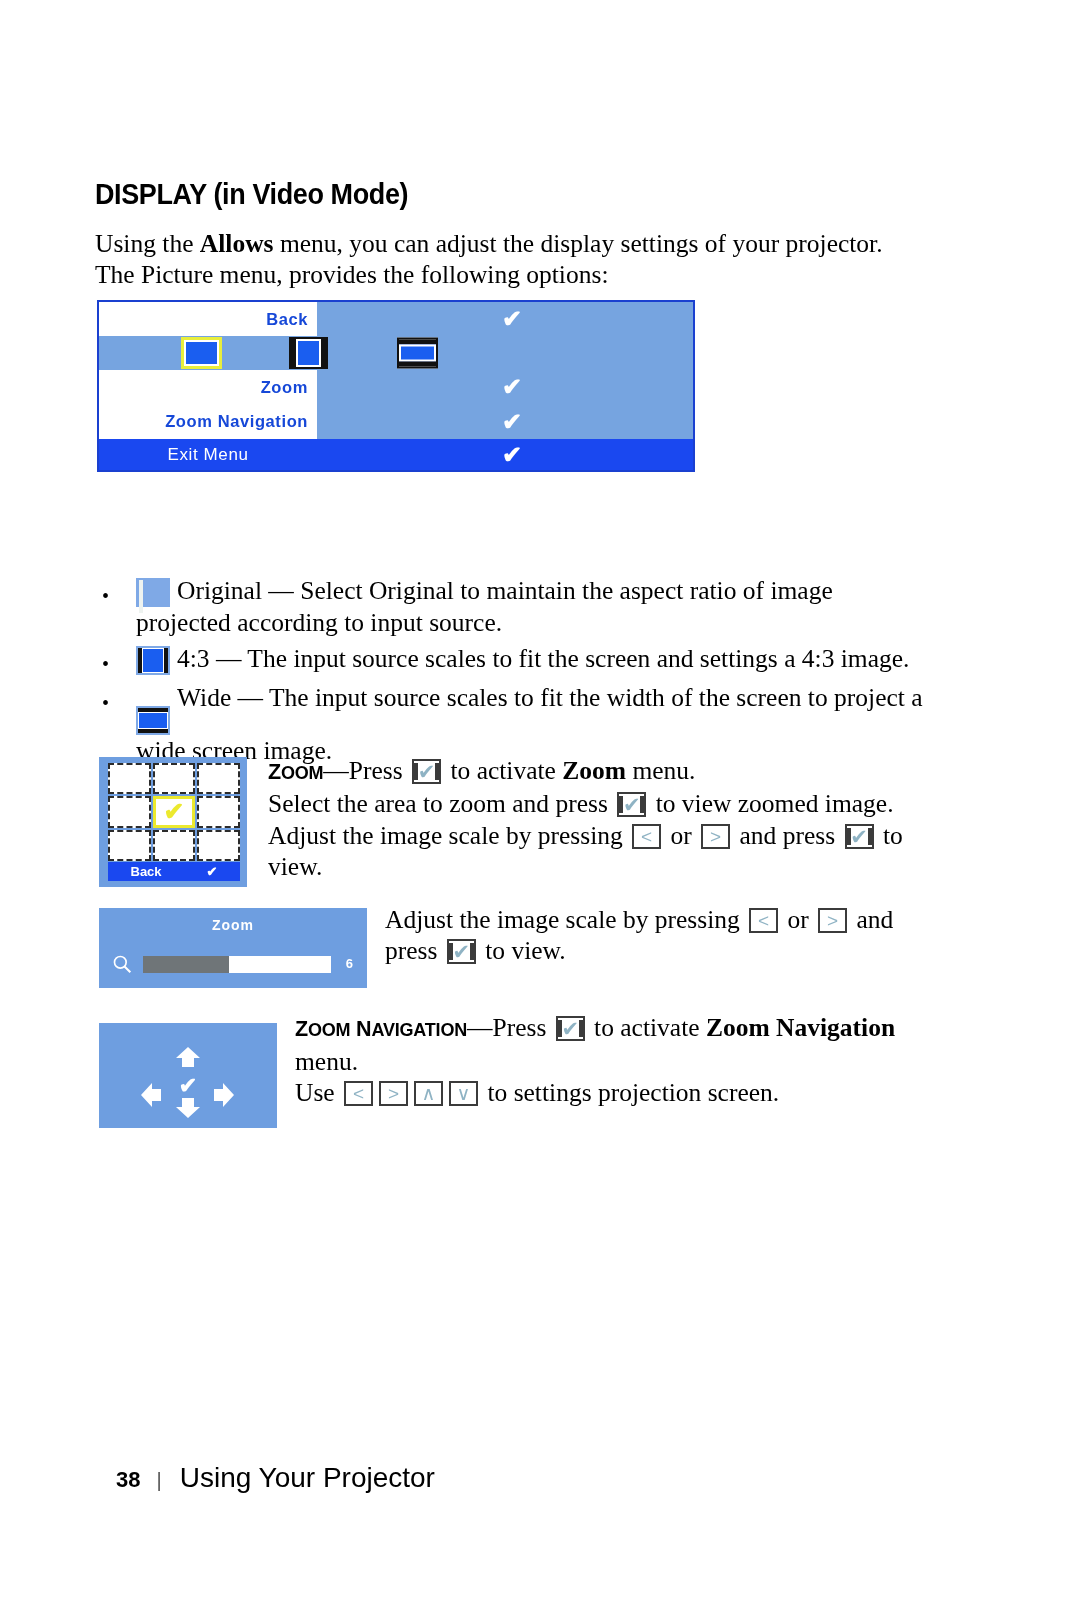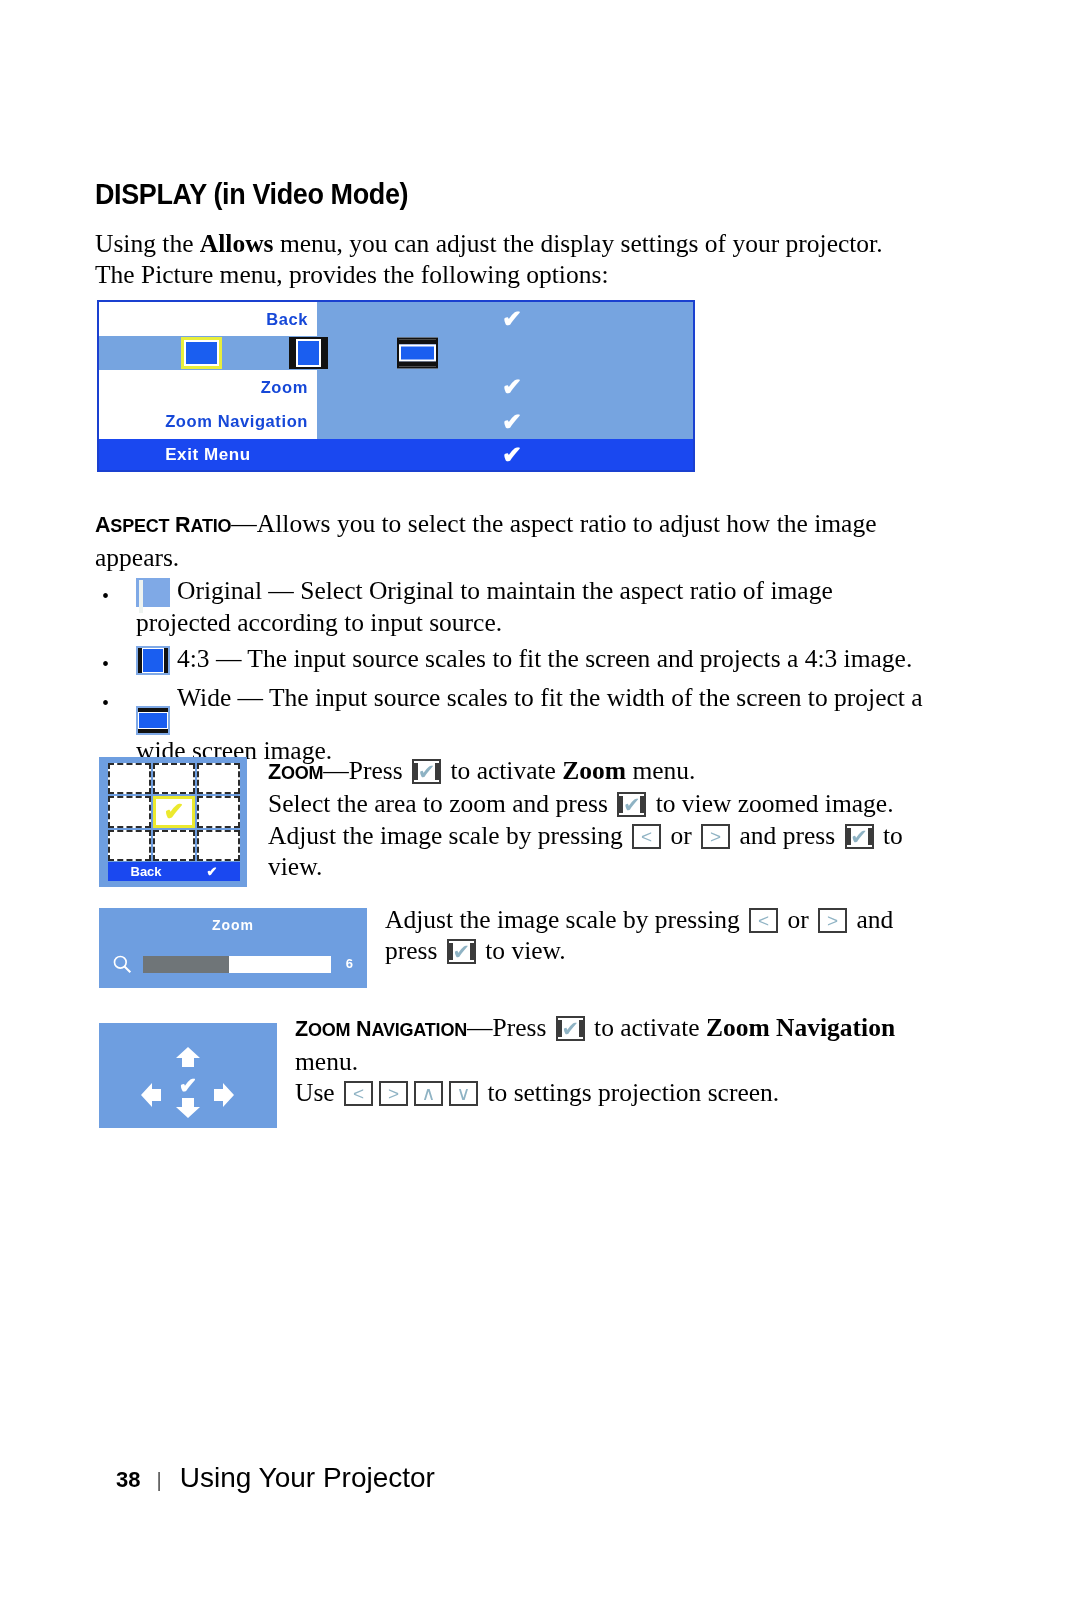--- a/index.html
+++ b/index.html
@@ -93,21 +93,21 @@
     left: 0; right: 0; bottom: 0;
     height: 31px;
     background: #1a48f0;
     display: flex;
     align-items: center;
   }
   .osd-exit .t {
     width: 218px;
     text-align: center;
     color: #ffffff;
-    font-weight: bold;
+    font-weight: normal;
     font-size: 17px;
     letter-spacing: 0.6px;
   }
   .osd-exit .c {
     flex: 1;
     position: relative;
   }
 
   
   .ar-icons {
@@ -387,36 +387,33 @@
     </div>
 
     <div class="osd-exit">
       <div class="t">Exit Menu</div>
       <div class="c">
         <span class="osd-check">✔</span>
       </div>
     </div>
   </div>
 
-  <div class="para" style="left:95px; top:508px; width:830px;">
-    <span class="smallcaps">A<span class="sm">SPECT</span> R<span class="sm">ATIO</span></span><span>—</span><span>Allows you to select the aspect ratio to adjust how the image appears.</span>
-  </div>
 
   <div class="bul" style="left:102px; top:575px; width:830px;">
     <span class="dot">•</span>
     <span class="txt"><span class="bicon"><span class="bicon-in"></span></span><span>Original — Select Original to maintain the aspect ratio of image projected according to input source.</span></span>
   </div>
 
   <div class="bul" style="left:102px; top:643px; width:830px;">
     <span class="dot">•</span>
     <span class="txt"><span class="bicon43"><span class="w">
             <span class="b"></span>
             <span class="m"></span>
             <span class="b"></span>
-          </span></span><span>4:3 — The input source scales to fit the screen and projects a 4:3 image.</span></span>
+          </span></span><span>4:3 — The input source scales to fit the screen and settings a 4:3 image.</span></span>
   </div>
 
   <div class="bul" style="left:102px; top:682px; width:830px;">
     <span class="dot">•</span>
     <span class="txt"><span class="biconw"><span class="w">
             <span class="b"></span>
             <span class="m"></span>
             <span class="b"></span>
           </span></span><span>Wide — The input source scales to fit the width of the screen to project a wide screen image.</span></span>
   </div>

